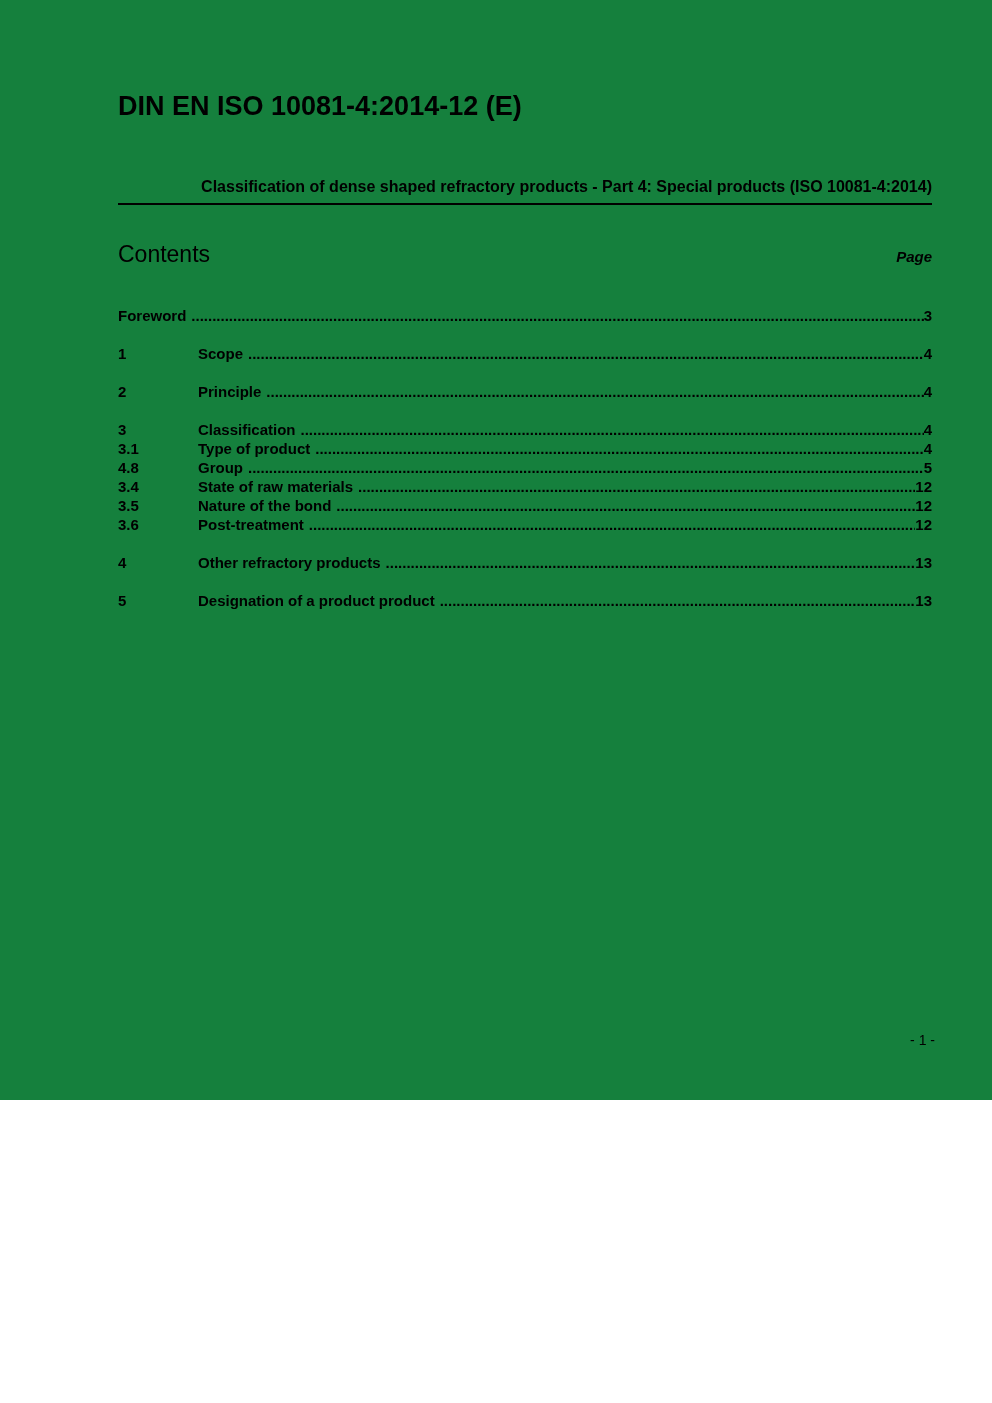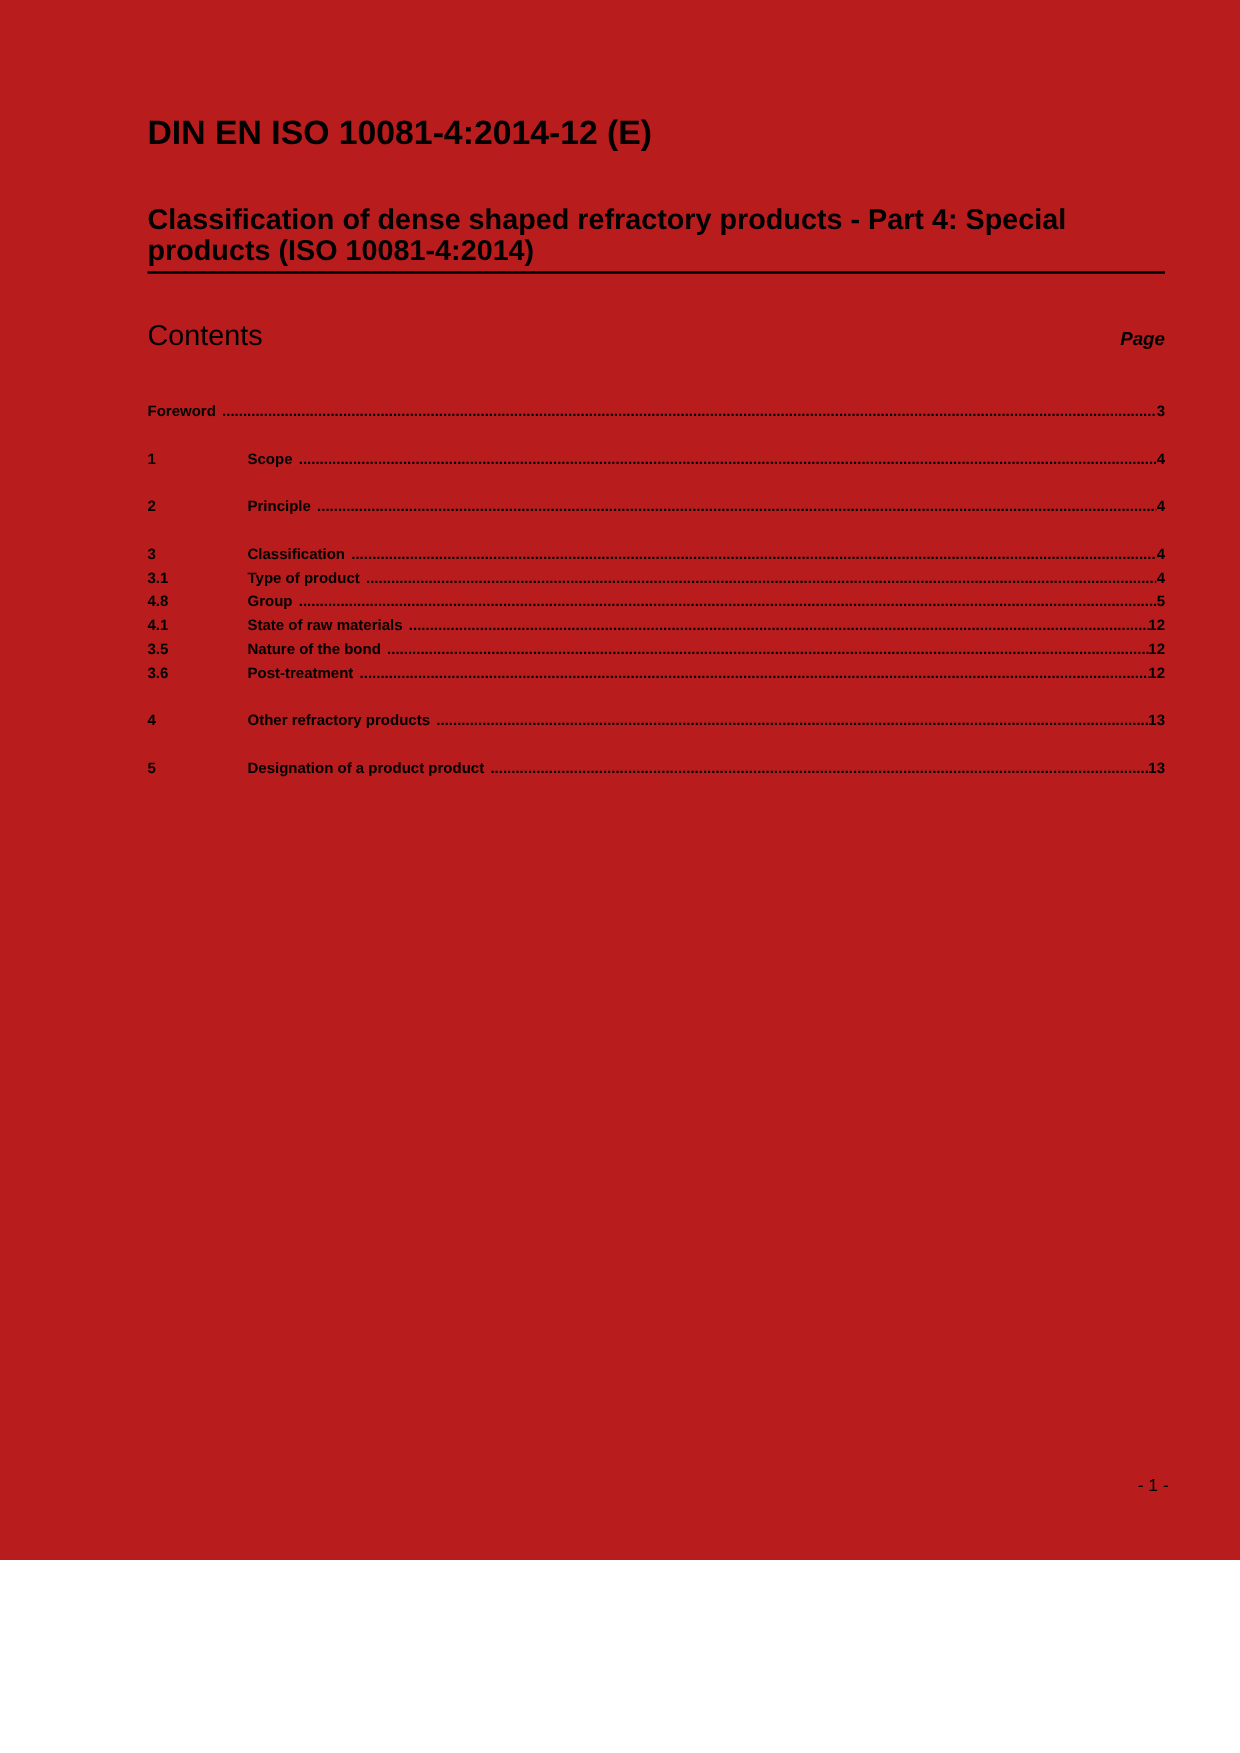--- a/index.html
+++ b/index.html
@@ -3,47 +3,48 @@
 <meta charset="utf-8">
 <style>
   html, body {
     margin: 0;
     padding: 0;
     background: #ffffff;
   }
   .page {
     position: relative;
     width: 992px;
-    height: 1248px;
-    background: #b91c1c;
+    height: 1100px;
+    background: #15803d;
     color: #000000;
     font-family: "Liberation Sans", "DejaVu Sans", sans-serif;
     overflow: hidden;
   }
   .content {
     position: absolute;
     left: 118px;
     top: 0;
     width: 814px;
   }
   .doc-title {
     margin: 90px 0 0 0;
     font-size: 27px;
     font-weight: bold;
     line-height: 33px;
     letter-spacing: 0px;
     white-space: nowrap;
   }
   .doc-subtitle {
-    margin: 40px 0 0 0;
-    font-size: 23px;
+    margin: 51px 0 0 0;
+    font-size: 16px;
     font-weight: bold;
     line-height: 25px;
     padding-bottom: 4px;
     border-bottom: 2px solid #000000;
+    text-align: right;
   }
   .contents-header {
     display: flex;
     justify-content: space-between;
     align-items: baseline;
     margin-top: 35px;
   }
   .contents-heading {
     font-size: 23px;
     font-weight: normal;
@@ -53,21 +54,21 @@
     font-size: 15px;
     font-weight: bold;
     font-style: italic;
   }
   .toc {
     margin-top: 38px;
   }
   .toc-row {
     display: flex;
     align-items: baseline;
-    font-size: 12px;
+    font-size: 15px;
     font-weight: bold;
     line-height: 19px;
   }
   .toc-row.gap {
     margin-top: 19px;
   }
   .toc-num {
     flex: 0 0 80px;
     white-space: nowrap;
   }
@@ -149,21 +150,21 @@
 
       <div class="toc-row">
         <span class="toc-num">4.8</span>
         <span class="toc-label">Group</span>
         <span class="toc-leader"></span>
         <span class="toc-page">5</span>
       </div>
 
 
       <div class="toc-row">
-        <span class="toc-num">4.1</span>
+        <span class="toc-num">3.4</span>
         <span class="toc-label">State of raw materials</span>
         <span class="toc-leader"></span>
         <span class="toc-page">12</span>
       </div>
 
       <div class="toc-row">
         <span class="toc-num">3.5</span>
         <span class="toc-label">Nature of the bond</span>
         <span class="toc-leader"></span>
         <span class="toc-page">12</span>

